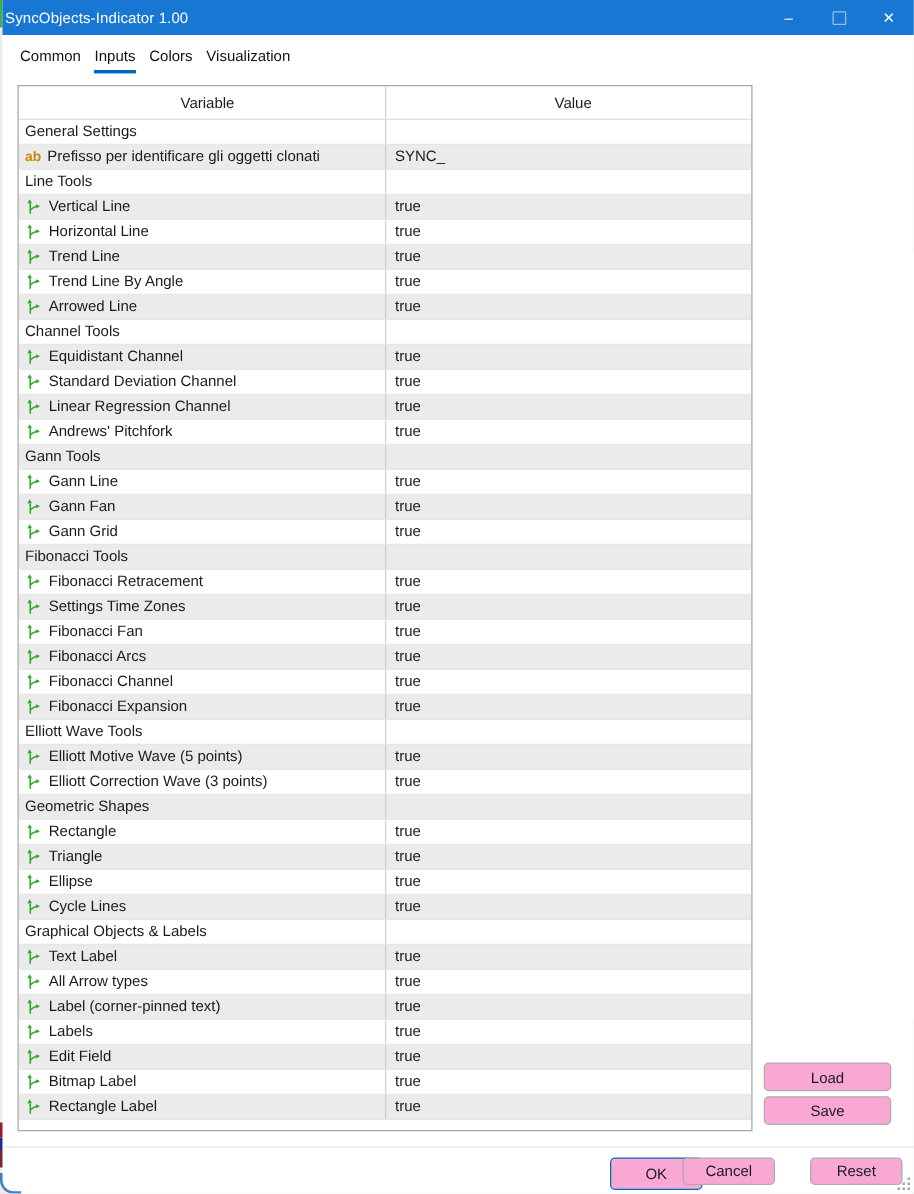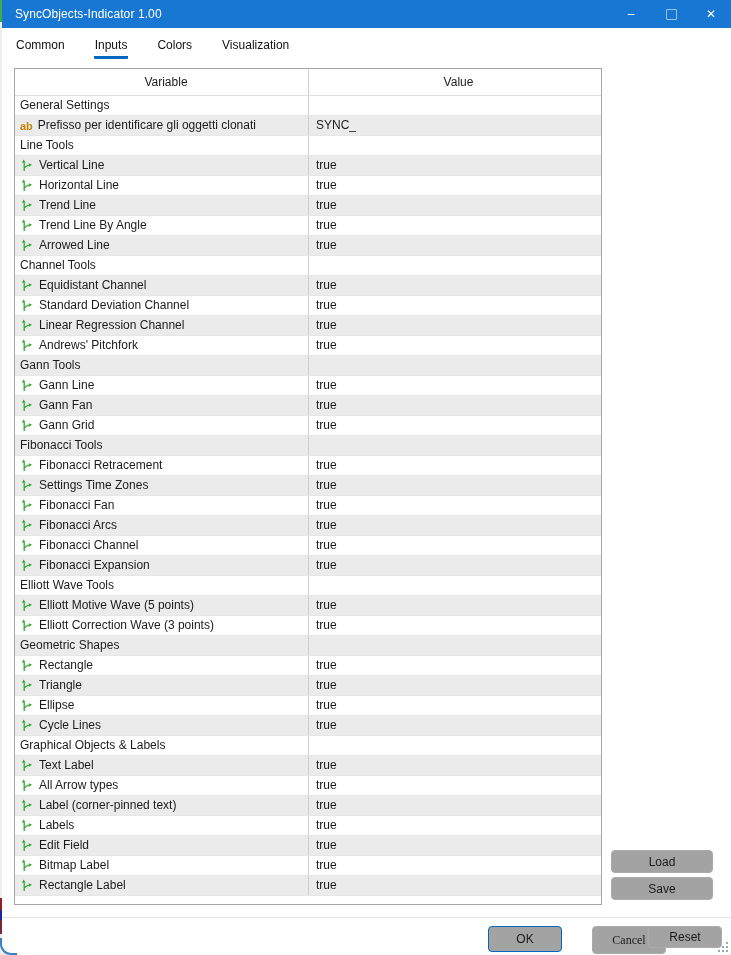--- a/index.html
+++ b/index.html
@@ -18,29 +18,29 @@
     background:#ffffff;
     border-bottom-left-radius:9px;border-bottom-right-radius:2px;
   }
   .corner-arc{position:absolute;left:-2px;bottom:0;width:15px;height:15px;
     border-left:2px solid #3d7fc4;border-bottom:2px solid #3d7fc4;
     border-bottom-left-radius:11px;pointer-events:none;}
 
   
   .titlebar{position:absolute;left:0;top:0;right:0;height:28px;background:#1877d2;
     display:flex;align-items:center;color:#fff;font-size:12px;}
-  .titlebar .title{padding-left:13px;letter-spacing:.1px;}
+  .titlebar .title{padding-left:2px;letter-spacing:.1px;}
   .win-controls{position:absolute;right:0;top:0;height:28px;display:flex;}
   .win-btn{width:40px;height:28px;display:flex;align-items:center;justify-content:center;
     color:#ffffff;font-size:12px;cursor:default;}
   .win-btn .sq{width:9px;height:9px;border:1px solid rgba(255,255,255,.55);border-radius:1px;}
   .win-btn.dim{color:rgba(255,255,255,.55);}
 
   
-  .tabs{position:absolute;left:13px;top:36px;display:flex;gap:28px;font-size:12px;color:#111;}
+  .tabs{position:absolute;left:13px;top:36px;display:flex;gap:9px;font-size:12px;color:#111;}
   .tab{padding:2px 1px 4px 1px;cursor:default;}
   .tab.active{border-bottom:3px solid #0067c0;border-radius:1px;}
 
   
   .table{position:absolute;left:12px;top:68px;width:588px;height:837px;
     border:1px solid #a6a6a6;box-sizing:border-box;background:#fff;font-size:12px;color:#1b1b1b;
     overflow:hidden;}
   .thead{height:27px;display:flex;border-bottom:1px solid #e0e0e0;box-sizing:border-box;text-align:center;}
   .thead .hcell{line-height:27px;}
   .hcell.var{width:294px;padding-left:9px;box-sizing:border-box;border-right:1px solid #cfcfcf;}
@@ -50,28 +50,28 @@
   .cell{line-height:19px;white-space:nowrap;overflow:hidden;}
   .cell.var{width:294px;box-sizing:border-box;border-right:1px solid #cfcfcf;
     display:flex;align-items:center;padding-left:5px;}
   .cell.val{flex:1;padding-left:7px;box-sizing:border-box;}
   .row .icon{display:none;margin-right:6px;flex:0 0 auto;}
   .row.item .icon.show{display:inline-flex;align-items:center;}
   .icon.ab{color:#c8860b;font-size:11px;font-weight:bold;line-height:12px;margin-right:5px;}
   .row.group .cell.var{padding-left:5px;}
 
   
-  .btn{position:absolute;background:#a3a3a3;border:1px solid #ababab;border-radius:4px;
+  .btn{position:absolute;background:#f9a8d4;border:1px solid #ababab;border-radius:4px;
     font-size:12px;color:#1b1b1b;display:flex;align-items:center;justify-content:center;
     box-sizing:border-box;cursor:default;font-family:inherit;}
   #btn-load{left:609px;top:850px;width:102px;height:23px;}
   #btn-save{left:609px;top:877px;width:102px;height:23px;}
   .separator{position:absolute;left:0;top:917px;width:729px;height:1px;background:#e4e4e4;}
   #btn-ok{left:486px;top:926px;width:74px;height:26px;border:1px solid #0067c0;}
-  #btn-cancel{left:590px;top:926px;width:74px;height:28px;font-family:Liberation Serif, serif;}
+  #btn-cancel{left:544px;top:926px;width:74px;height:22px;}
   #btn-reset{left:646px;top:926px;width:74px;height:22px;}
 
   
   .grip{position:absolute;right:3px;bottom:3px;width:12px;height:12px;}
   .grip i{position:absolute;width:2px;height:2px;background:#9aa7b5;}
 </style>
 </head>
 <body>
 
 <div class="bg-edge">

